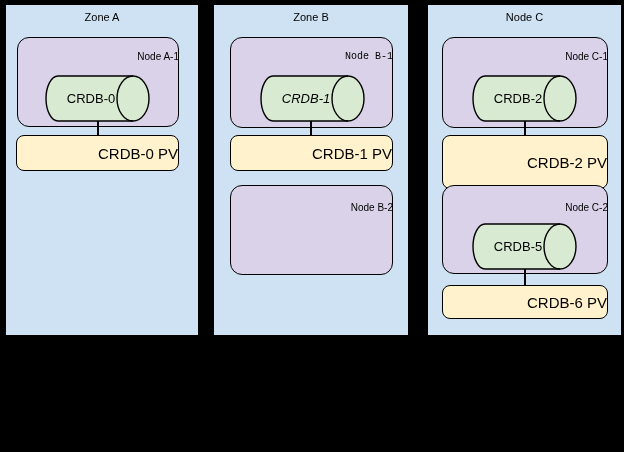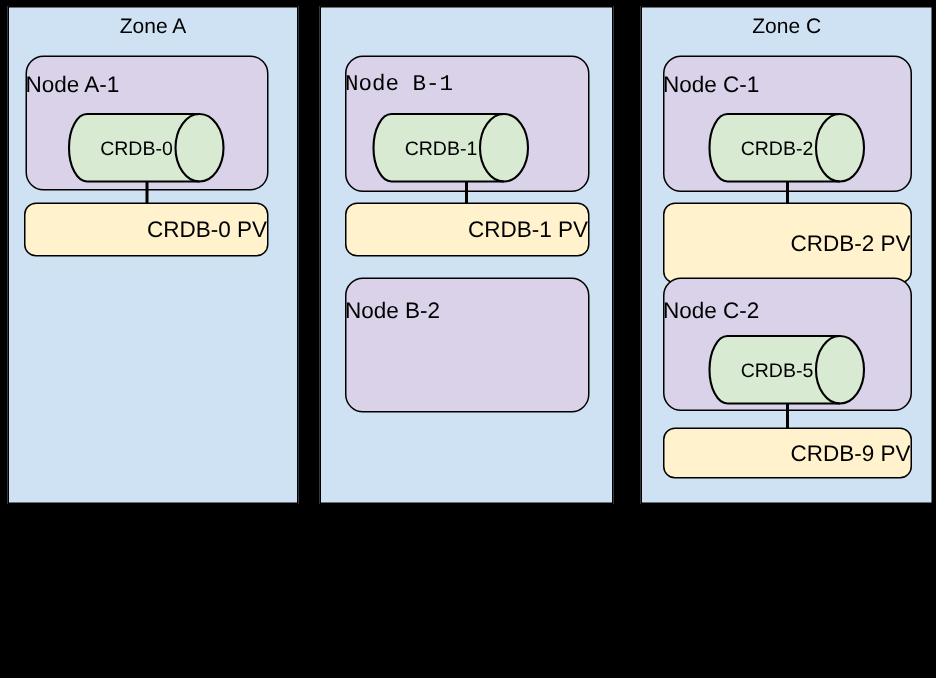--- a/index.html
+++ b/index.html
@@ -20,35 +20,35 @@
 
   .zone {
     position: absolute;
     background: var(--zone-fill, #cfe2f3);
     border: 1.5px solid var(--stroke, #000);
   }
   .zone-label {
     position: absolute;
     height: 16px;
     line-height: 16px;
-    font-size: 14px;
+    font-size: 11px;
     text-align: center;
   }
   .node {
     position: absolute;
     background: var(--node-fill, #d9d2e9);
     border: 1.4px solid var(--stroke, #000);
     border-radius: 12px;
   }
   .node-label {
     position: absolute;
     height: 16px;
     line-height: 16px;
-    font-size: 15px;
-    text-align: left;
+    font-size: 10px;
+    text-align: right;
   }
   .cyl {
     position: absolute;
     width: 105px;
     height: 47px;
   }
   .cyl svg { display: block; }
   .cyl-body {
     fill: var(--db-fill, #d9ead3);
     stroke: var(--stroke, #000);
@@ -108,43 +108,44 @@
     <div class="cyl-label">CRDB-0</div>
   </div>
 
   <div class="connector" style="left:97px; top:121px; height:15px;"></div>
 
   <div class="pv" style="left:16px; top:135px; width:163px; height:36px;">
     <div class="pv-label">CRDB-0 PV</div>
   </div>
 
   <div class="zone" style="left:213px; top:4px; width:196px; height:332px;"></div>
+  <div class="zone-label" style="left:213px; top:9px; width:196px;">Zone B</div>
 
   <div class="node" style="left:230px; top:37px; width:163px; height:91px;"></div>
   <div class="node-label" style="left:230px; top:49px; width:163px;font-family:Liberation Mono, monospace;">Node B-1</div>
 
-  <div class="cyl" style="left:248px; top:75px;">
+  <div class="cyl" style="left:260px; top:75px;font-style:italic;">
     <svg viewBox="0 0 105 47" width="105" height="47">
       <path class="cyl-body" d="M13 1 L88 1 A16 22.5 0 1 1 88 46 L13 46 A12 22.5 0 0 1 13 1 Z"></path>
       <path class="cyl-lid" d="M88 1 A16 22.5 0 0 0 88 46"></path>
     </svg>
     <div class="cyl-label">CRDB-1</div>
   </div>
 
   <div class="connector" style="left:310px; top:121px; height:15px;"></div>
 
   <div class="pv" style="left:230px; top:135px; width:163px; height:36px;">
     <div class="pv-label">CRDB-1 PV</div>
   </div>
 
   <div class="node" style="left:230px; top:185px; width:163px; height:90px;"></div>
   <div class="node-label" style="left:230px; top:200px; width:163px;">Node B-2</div>
 
   <div class="zone" style="left:427px; top:4px; width:195px; height:332px;"></div>
-  <div class="zone-label" style="left:427px; top:9px; width:195px;">Zone C</div>
+  <div class="zone-label" style="left:427px; top:9px; width:195px;">Node C</div>
 
   <div class="node" style="left:442px; top:37px; width:166px; height:91px;"></div>
   <div class="node-label" style="left:442px; top:49px; width:166px;">Node C-1</div>
 
   <div class="cyl" style="left:472px; top:75px;">
     <svg viewBox="0 0 105 47" width="105" height="47">
       <path class="cyl-body" d="M13 1 L88 1 A16 22.5 0 1 1 88 46 L13 46 A12 22.5 0 0 1 13 1 Z"></path>
       <path class="cyl-lid" d="M88 1 A16 22.5 0 0 0 88 46"></path>
     </svg>
     <div class="cyl-label">CRDB-2</div>
@@ -163,16 +164,16 @@
     <svg viewBox="0 0 105 47" width="105" height="47">
       <path class="cyl-body" d="M13 1 L88 1 A16 22.5 0 1 1 88 46 L13 46 A12 22.5 0 0 1 13 1 Z"></path>
       <path class="cyl-lid" d="M88 1 A16 22.5 0 0 0 88 46"></path>
     </svg>
     <div class="cyl-label">CRDB-5</div>
   </div>
 
   <div class="connector" style="left:524px; top:269px; height:17px;"></div>
 
   <div class="pv" style="left:442px; top:285px; width:166px; height:34px;">
-    <div class="pv-label">CRDB-9 PV</div>
+    <div class="pv-label">CRDB-6 PV</div>
   </div>
 
 </div>
 
 </body></html>

